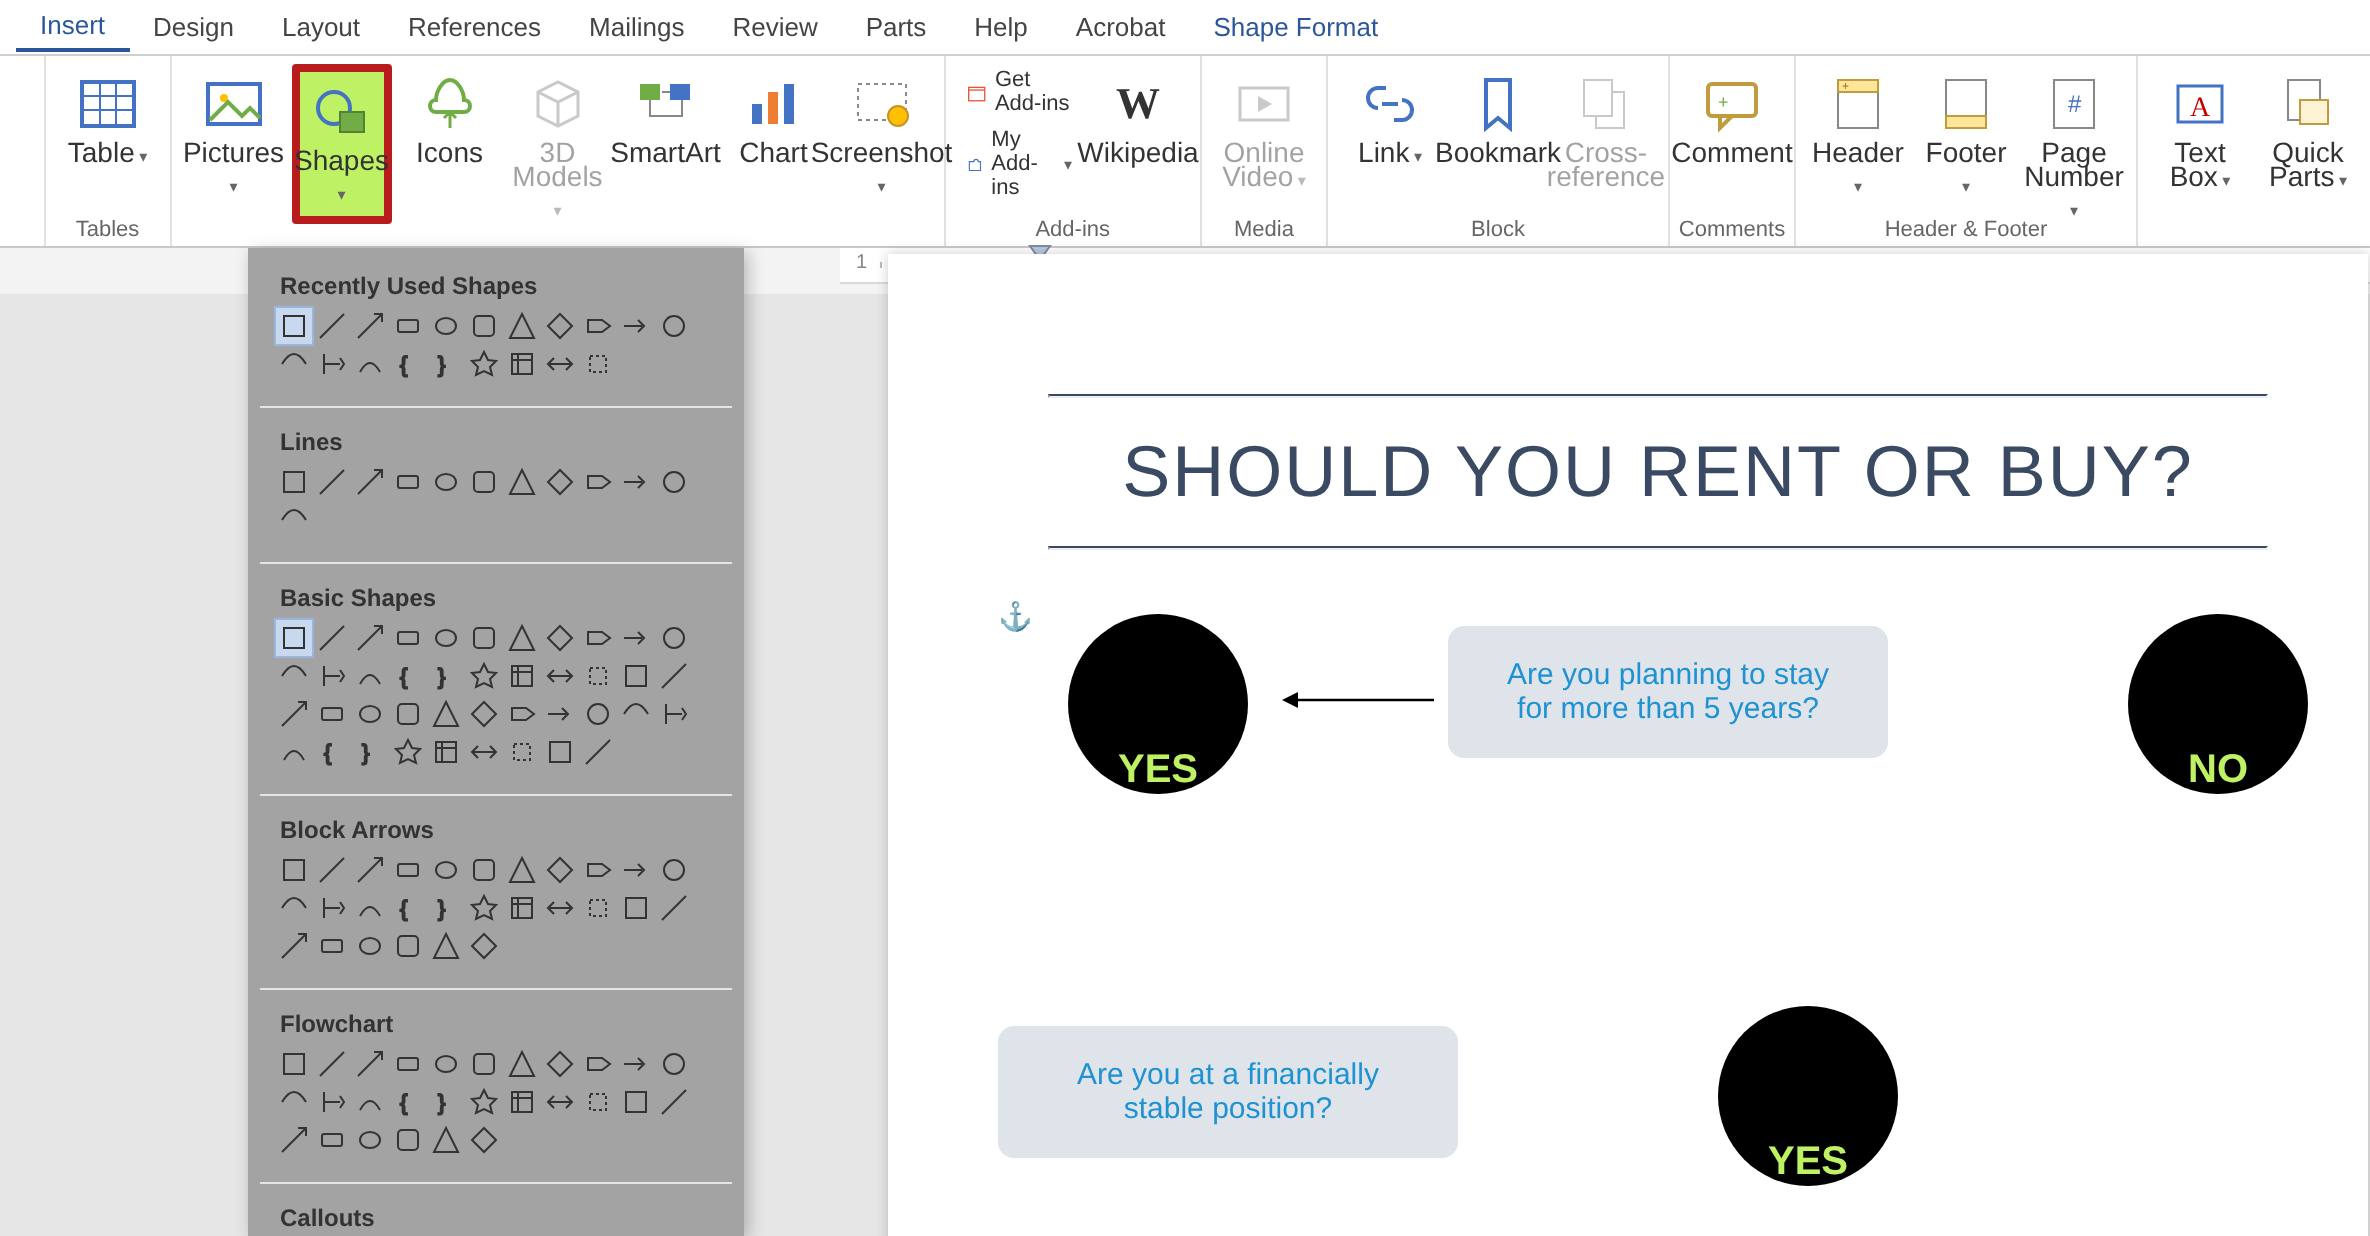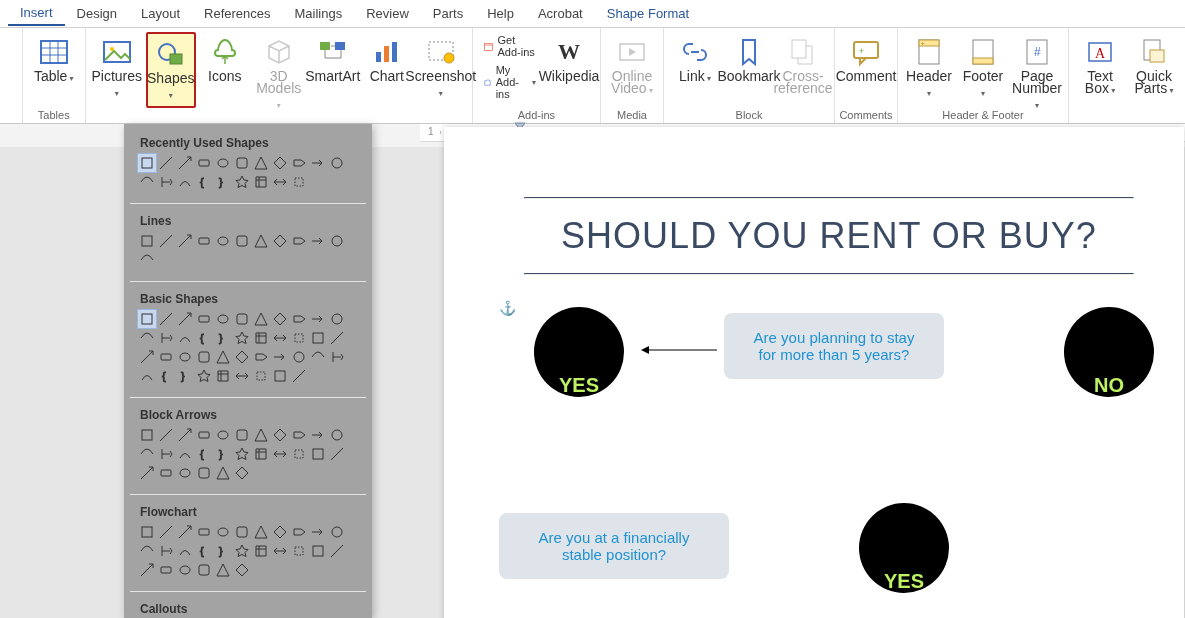--- a/index.html
+++ b/index.html
@@ -10,21 +10,21 @@
   .tab { padding:4px 12px; font-size:13px; color:#444; cursor:pointer; }
   .tab.active { color:#2b579a; border-bottom:2px solid #2b579a; }
   .tab.context { color:#2b579a; }
   
   
   .ribbon { display:flex; height:96px; background:#fff; border-bottom:1px solid #c8c8c8; }
   .group { display:flex; flex-direction:column; align-items:center; border-right:1px solid #e1e1e1; padding:2px 6px 0 6px; position:relative; }
   .group-label { font-size:11px; color:#666; position:absolute; bottom:2px; }
   .controls { display:flex; align-items:flex-start; gap:4px; height:78px; padding-top:2px;}
   .bigbtn { display:flex; flex-direction:column; align-items:center; justify-content:flex-start; width:50px; padding:4px 2px; cursor:pointer; border-radius:2px; }
-  .bigbtn.active { background:#fef9c3; border:2px solid #b91c1c; }
+  .bigbtn.active { background:#bef264; border:4px solid #b91c1c; }
   .bigbtn .ico { width:32px; height:32px; display:flex; align-items:center; justify-content:center; }
   .bigbtn .lbl { font-size:14px; color:#333; margin-top:2px; text-align:center; line-height:12px; }
   .bigbtn.dd .lbl::after { content:" ▾"; font-size:8px; color:#666; }
   .smbtn { display:flex; align-items:center; gap:4px; font-size:11px; padding:2px 4px; cursor:pointer; }
   .smbtn .sico { width:16px; height:16px; display:inline-flex; align-items:center; justify-content:center; }
   .disabled { opacity:.45; }
   .stack { display:flex; flex-direction:column; gap:2px; justify-content:center; height:70px;}
   
   
   .ruler { height:18px; background:#fff; border-bottom:1px solid #d9d9d9; position:relative; margin-left:420px; font-size:10px; color:#888; display:flex; align-items:center; }

